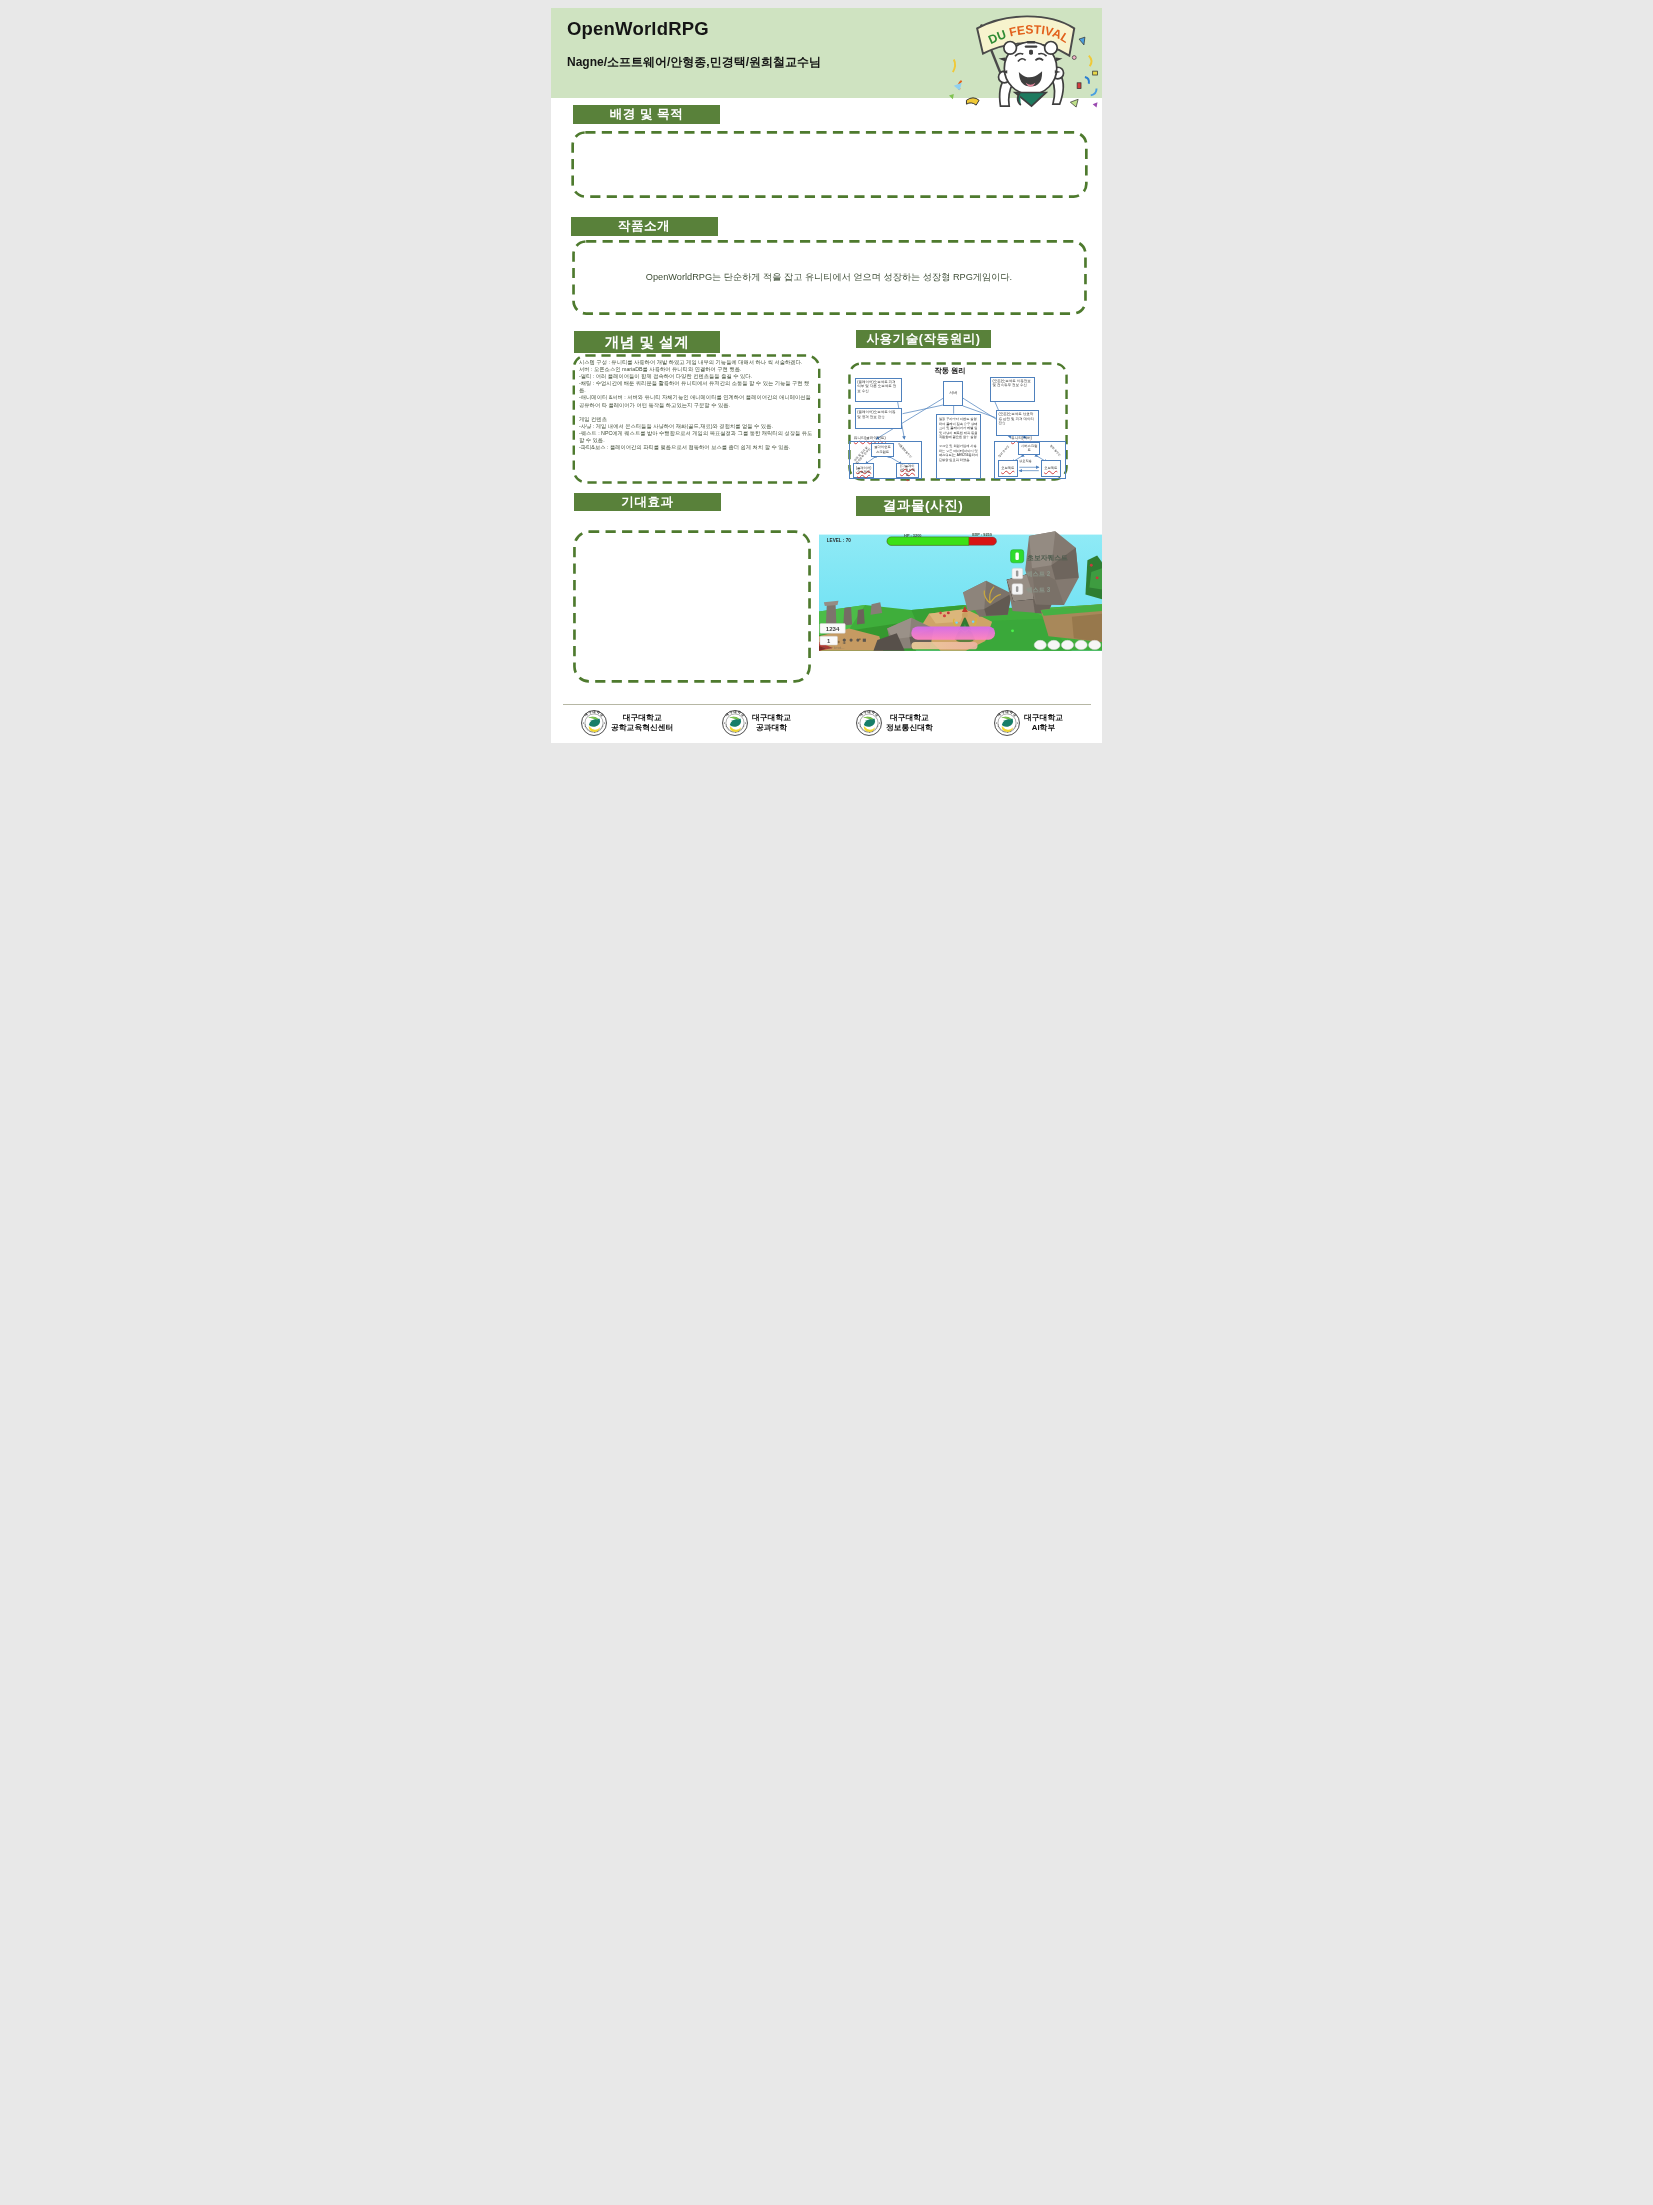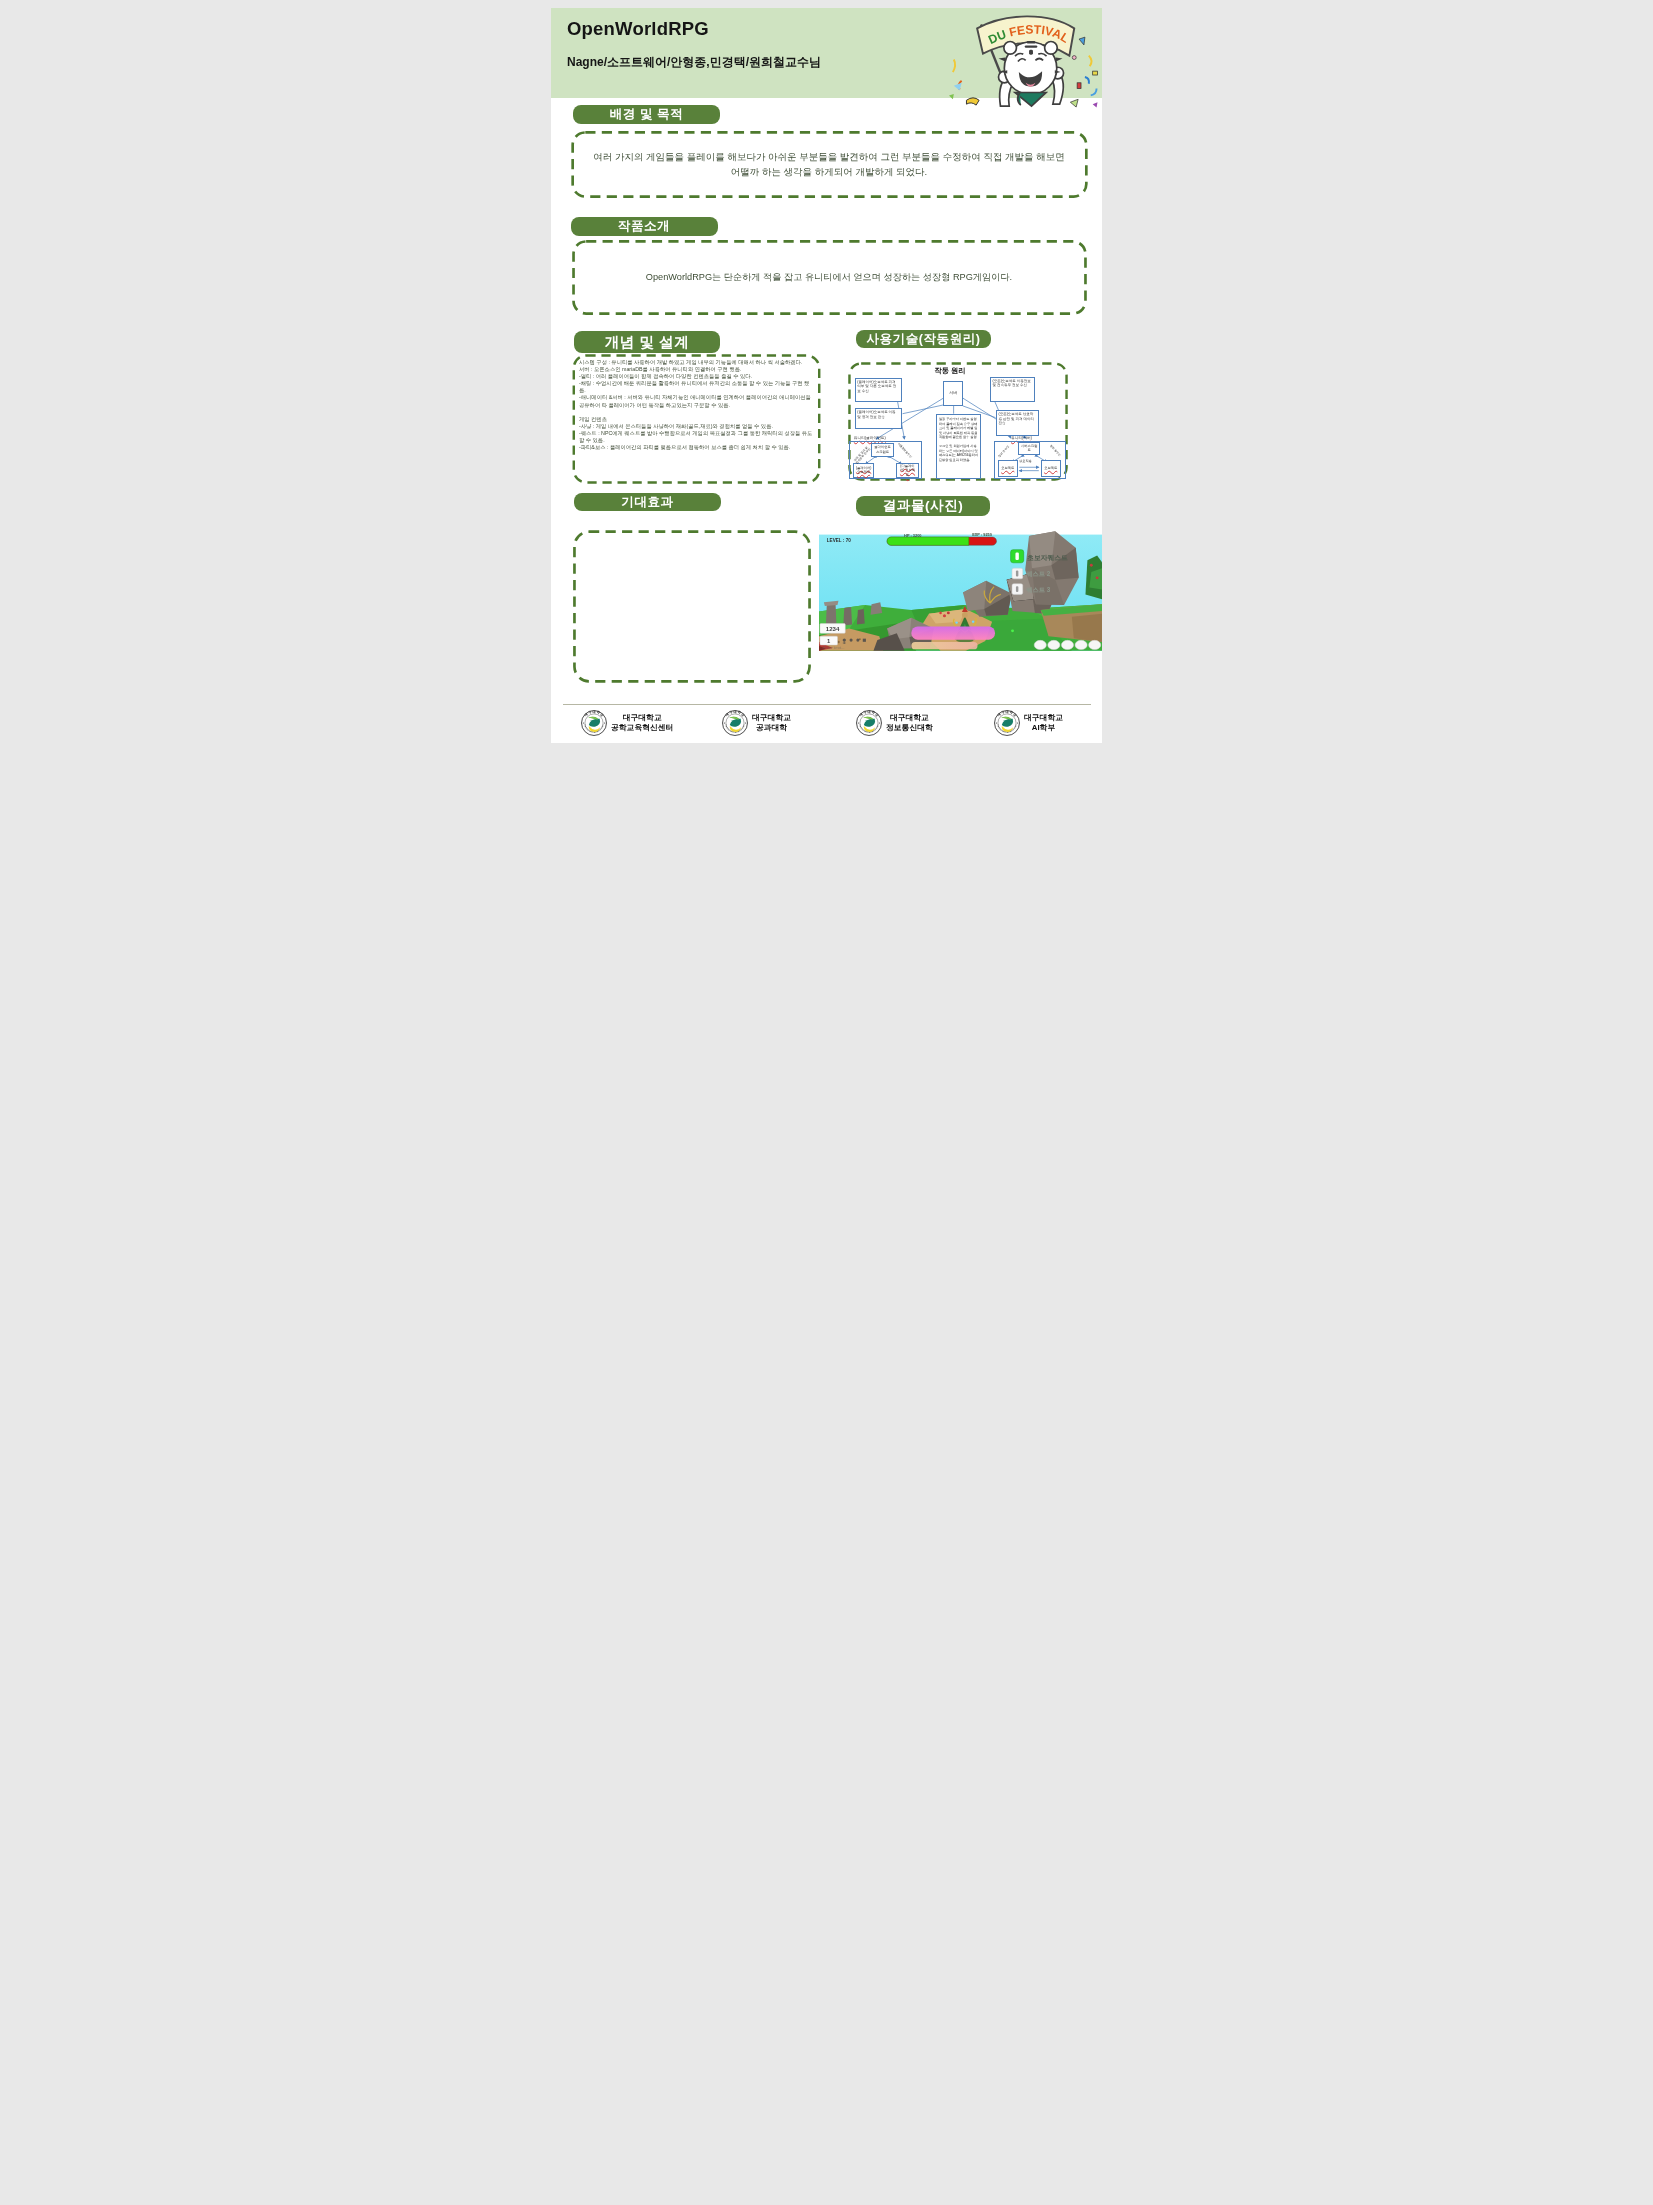--- a/index.html
+++ b/index.html
@@ -2,21 +2,21 @@
 <html style="font-size:7.8px"><head>
 <meta charset="utf-8">
 <style>
   html,body{margin:0;padding:0;background:#e8e8e8;}
   #page{position:relative;width:551px;height:735px;margin:8px auto;background:#ffffff;
         font-family:"Liberation Sans","DejaVu Sans",sans-serif;overflow:hidden;}
   .abs{position:absolute;}
   #top-band{left:0;top:0;width:551px;height:90px;background:#cfe3c1;}
   #poster-title{left:16px;top:9.7px;font-size:18.5px;font-weight:bold;color:#151515;letter-spacing:0.2px;}
   #poster-subtitle{left:16px;top:47px;width:364px;font-size:12px;font-weight:bold;color:#151515;line-height:1.2;word-break:keep-all;}
-  .sec-h{background:#59813a;color:#ffffff;font-weight:bold;text-align:center;display:flex;align-items:center;justify-content:center;letter-spacing:0.5px;border-radius:8px;}
+  .sec-h{background:#59813a;color:#ffffff;font-weight:bold;text-align:center;display:flex;align-items:center;justify-content:center;letter-spacing:0.5px;}
   .dash-svg{position:absolute;pointer-events:none;}
   .panel-text{color:#3d4c35;}
   #bg-body{left:29px;top:130px;width:498px;height:53px;display:flex;align-items:center;justify-content:center;text-align:center;font-size:9.5px;line-height:1.5;word-break:keep-all;}
   #intro-body{left:29px;top:239px;width:498px;height:61px;display:flex;align-items:center;justify-content:center;text-align:center;font-size:9.2px;}
   #concept-body{left:28px;top:351px;width:234px;font-size:5.3px;line-height:1.34;color:#404c38;}
   #concept-body .cline{min-height:7px;}
   #expect-body{left:29px;top:528px;width:230px;height:142px;display:flex;flex-direction:column;align-items:center;justify-content:center;text-align:center;font-size:9.2px;line-height:1.45;color:#3d5534;word-break:keep-all;}
   
   #diagram{left:297px;top:355px;width:220px;height:117px;}
   .dbox{position:absolute;background:#fff;border:0.5px solid #4f81bd;font-size:3.5px;line-height:1.35;color:#1c1c1c;padding:1px 1.5px;box-sizing:border-box;}
@@ -100,21 +100,20 @@
 
       <path d="M140,172 L204,172 L174,200 Z" fill="#1d7a5f"></path>
       <path d="M150,172 q-10,16 2,26" fill="#1d7a5f"></path>
     </g>
   </svg>
 
   <div class="abs sec-h" style="left:22px;top:97px;width:147px;height:19px;font-size:12.6px;">배경 및 목적</div>
   <svg class="dash-svg" style="left:19.5px;top:123px;" width="517" height="67" viewBox="0 0 1064 138">
     <rect x="3" y="3" width="1058" height="132" rx="26" fill="none" stroke="#4e7a2e" stroke-width="5.5" stroke-dasharray="21 13"></rect>
   </svg>
-  <div class="abs panel-text" id="bg-body">여러 가지의 게임들을 플레이를 해보다가 아쉬운 부분들을 발견하여 그런 부분들을 수정하여 직접 개발을 해보면 어떨까 하는 생각을 하게되어 개발하게 되었다.</div>
 
   <div class="abs sec-h" style="left:19.5px;top:209px;width:147px;height:19px;font-size:12.6px;">작품소개</div>
   <svg class="dash-svg" style="left:19.5px;top:232px;" width="517" height="75" viewBox="0 0 1064 155">
     <rect x="3" y="3" width="1058" height="149" rx="26" fill="none" stroke="#4e7a2e" stroke-width="5.5" stroke-dasharray="21 13"></rect>
   </svg>
   <div class="abs panel-text" id="intro-body">OpenWorldRPG는 단순하게 적을 잡고 유니티에서 얻으며 성장하는 성장형 RPG게임이다.</div>
 
   <div class="abs sec-h" style="left:23px;top:323px;width:146px;height:22px;font-size:14.6px;">개념 및 설계</div>
   <svg class="dash-svg" style="left:21px;top:346px;" width="249" height="130" viewBox="0 0 512 268">
     <rect x="3" y="3" width="506" height="262" rx="26" fill="none" stroke="#4e7a2e" stroke-width="5" stroke-dasharray="19 12"></rect>

